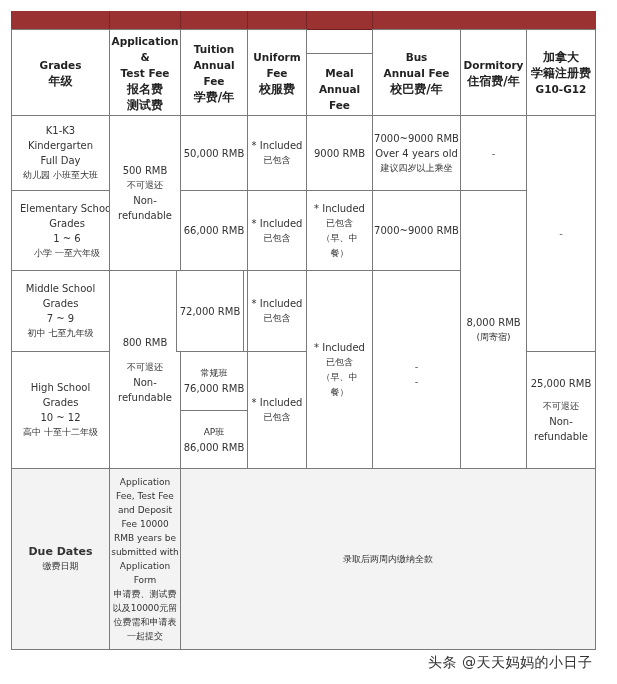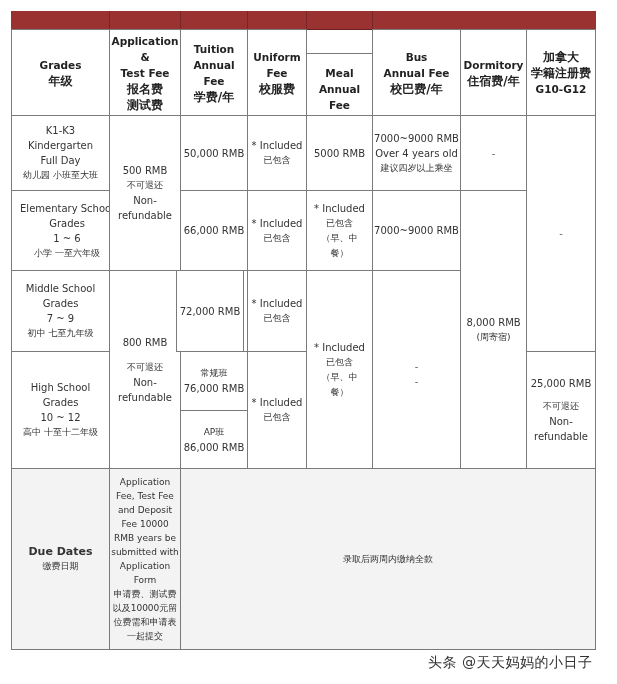--- a/index.html
+++ b/index.html
@@ -143,21 +143,21 @@
 <div class="cell" style="left:247px;top:270px;width:60px;height:82px;">
   <span class="line">* Included</span>
   <span class="line small">已包含</span>
 </div>
 <div class="cell" style="left:247px;top:351px;width:60px;height:118px;">
   <span class="line">* Included</span>
   <span class="line small">已包含</span>
 </div>
 
 <div class="cell" style="left:306px;top:115px;width:67px;height:76px;">
-  <span class="line">5000 RMB</span>
+  <span class="line">9000 RMB</span>
 </div>
 <div class="cell" style="left:306px;top:190px;width:67px;height:81px;">
   <span class="line">* Included</span>
   <span class="line small">已包含</span>
   <span class="line small">（早、中</span>
   <span class="line small">餐）</span>
 </div>
 <div class="cell" style="left:306px;top:270px;width:67px;height:199px;">
   <span class="line">* Included</span>
   <span class="line small">已包含</span>

